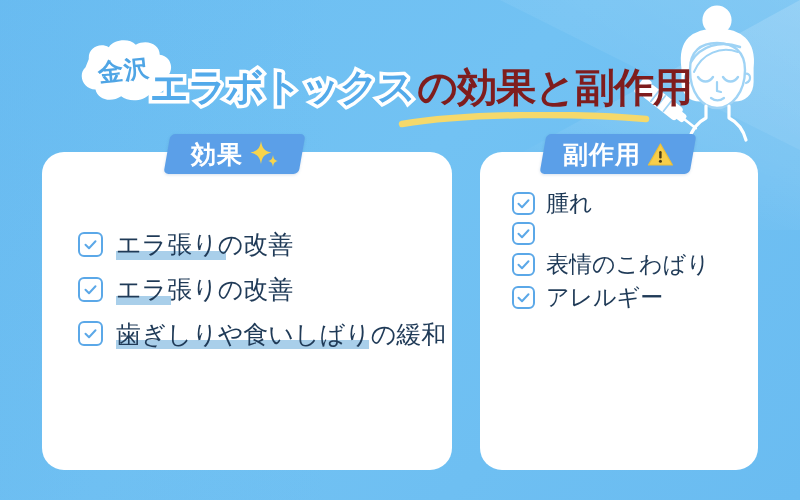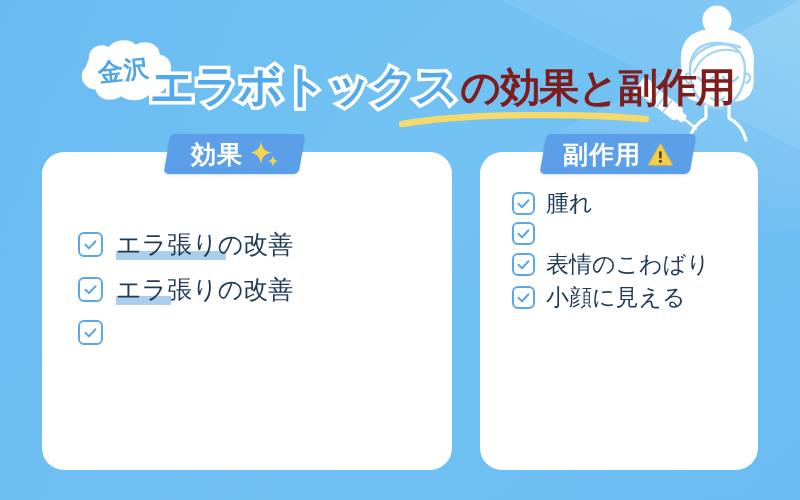--- a/index.html
+++ b/index.html
@@ -46,27 +46,26 @@
     letter-spacing:1px;
     transform:rotate(-6deg) translate(1px,-1px);
   }
 
   .title-wrap {
     position:absolute; left:150px; top:52px;
     width:640px; height:70px;
     display:flex; align-items:center;
   }
   .title-main {
-    font-size:44px; font-weight:bold; line-height:1;
+    font-size:38px; font-weight:bold; line-height:1;
     color:#53AAEA;
     -webkit-text-stroke:7px #FFFFFF;
     paint-order:stroke fill;
     letter-spacing:-1px;
     white-space:nowrap;
-    font-family:Liberation Serif, serif;
   }
   .title-rest {
     font-size:40px; font-weight:bold; line-height:1;
     color:#7f1d1d;
     letter-spacing:-1px;
     white-space:nowrap;
     margin-left:2px;
   }
   .yellow-underline {
     position:absolute; left:398px; top:112px; width:252px; height:16px;
@@ -244,20 +243,24 @@
         <span class="txt">エラ張りの改善</span>
       </span>
     </div>
 
     <div class="item">
       <span class="chk">
         <svg viewBox="0 0 15 15">
             <path d="M2.5 7.8 L6 11.2 L12.5 4.2" fill="none" stroke="#5BA8E8" stroke-width="2" stroke-linecap="round" stroke-linejoin="round"></path>
           </svg>
       </span>
+      <span class="item-text">
+        <span class="hl" style="width:253px"></span>
+        <span class="txt">歯ぎしりや食いしばりの緩和</span>
+      </span>
     </div>
 
   </div>
 </div>
 
 <div class="card" id="card-side">
 
   <div class="badge" id="badge-side">
     <span class="badge-label">副作用</span>
     <svg class="warn" viewBox="0 0 27 25">
@@ -301,18 +304,18 @@
     </div>
 
 
     <div class="item">
       <span class="chk">
         <svg viewBox="0 0 15 15">
             <path d="M2.5 7.8 L6 11.2 L12.5 4.2" fill="none" stroke="#5BA8E8" stroke-width="2" stroke-linecap="round" stroke-linejoin="round"></path>
           </svg>
       </span>
       <span class="item-text">
-        <span class="txt">小顔に見える</span>
+        <span class="txt">アレルギー</span>
       </span>
     </div>
 
   </div>
 </div>
 
 </body></html>

